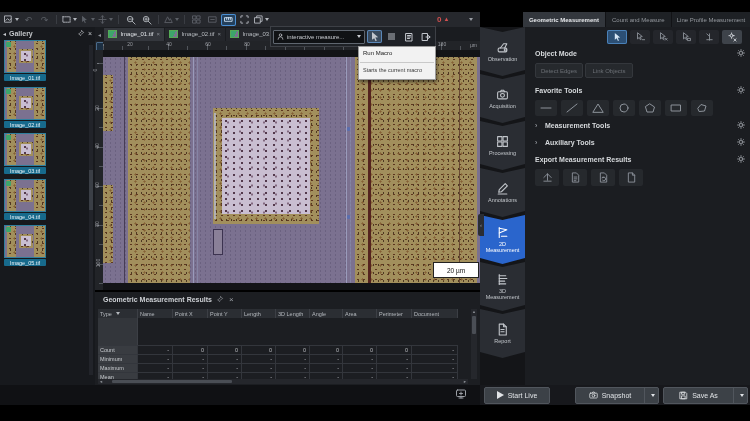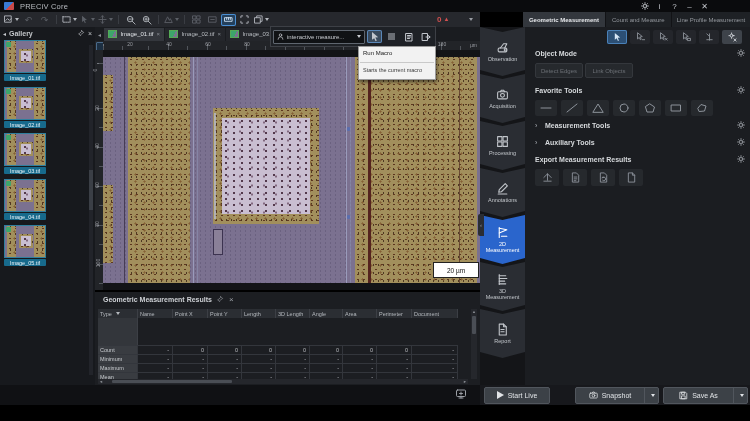--- a/index.html
+++ b/index.html
@@ -166,36 +166,20 @@
     color:#e1e4e7;font-size:7px;display:flex;align-items:center;}
   .bbtn .cap{flex:1;display:flex;align-items:center;justify-content:center;gap:4px;padding:0 6px;}
   .bbtn .dd{width:13px;height:100%;border-left:1px solid #51565d;display:flex;align-items:center;justify-content:center;}
   #blackstrip{left:0;top:405px;width:750px;height:16px;background:#000;}
 </style>
 </head>
 <body>
 
 <div class="app">
 
-  <div class="abs" id="titlebar">
-    <div id="app-logo"></div>
-    <div id="app-title">PRECiV Core</div>
-    <div id="win-ctrls">
-      <div class="win-ctrl">
-        <svg width="8" height="8" viewBox="0 0 10 10" class="svgi">
-            <circle cx="5" cy="5" r="2"></circle>
-            <path d="M5 .6v1.5M5 7.9v1.5M.6 5h1.5M7.9 5h1.5M1.9 1.9l1 1M7.1 7.1l1 1M1.9 8.1l1-1M7.1 2.9l1-1"></path>
-          </svg>
-      </div>
-      <div class="win-ctrl">i</div>
-      <div class="win-ctrl">?</div>
-      <div class="win-ctrl">–</div>
-      <div class="win-ctrl">✕</div>
-    </div>
-  </div>
 
   <div class="abs" id="toolbar">
     <div class="ibtn">
       <svg width="9" height="9" viewBox="0 0 10 10" class="svgi">
           <rect x="1" y="1" width="7" height="7"></rect>
           <path d="M2 6l2-2 2 2 2-2"></path>
         </svg>
       <span class="chev"></span>
     </div>
     <div class="ibtn dim" style="font-size:9px">↶</div>

